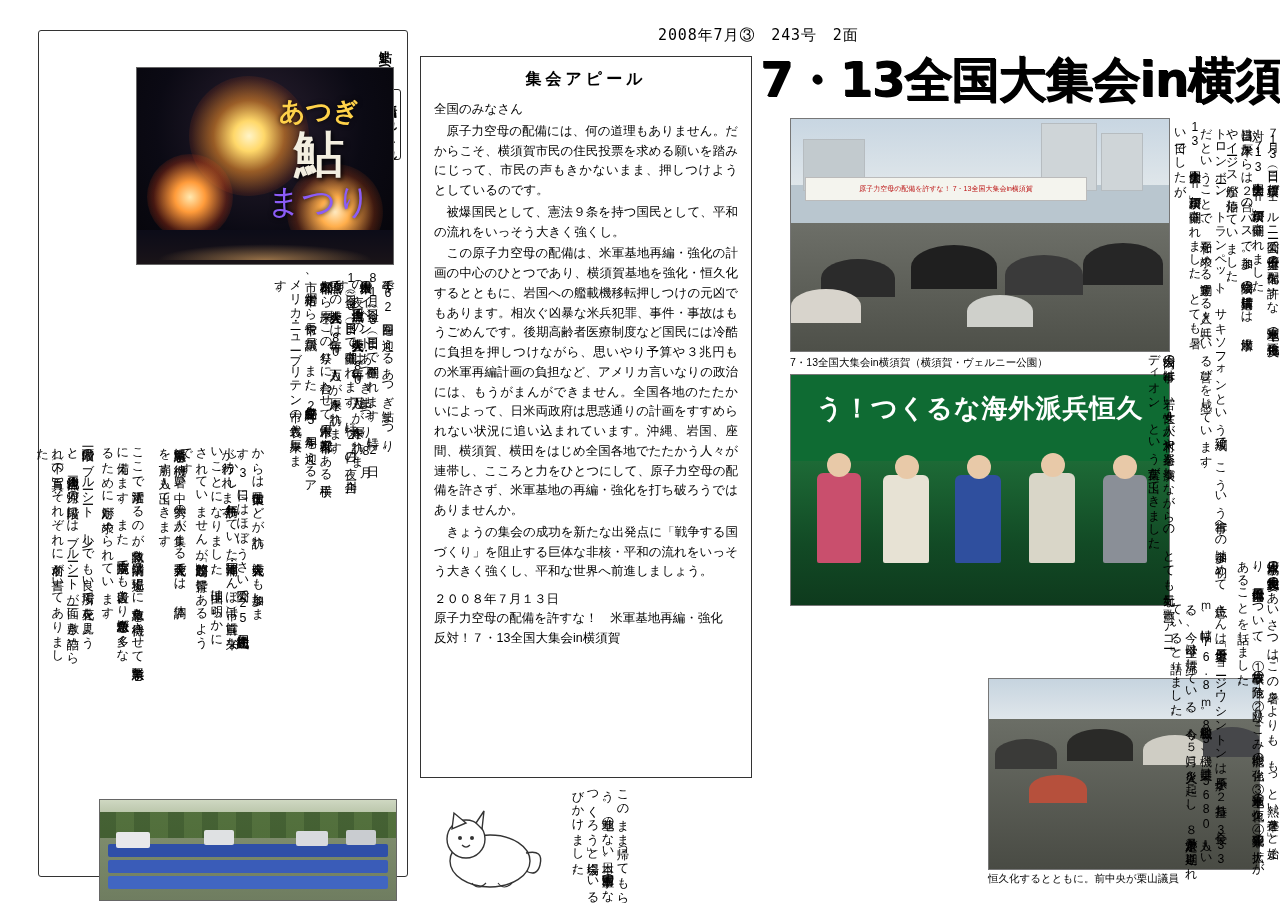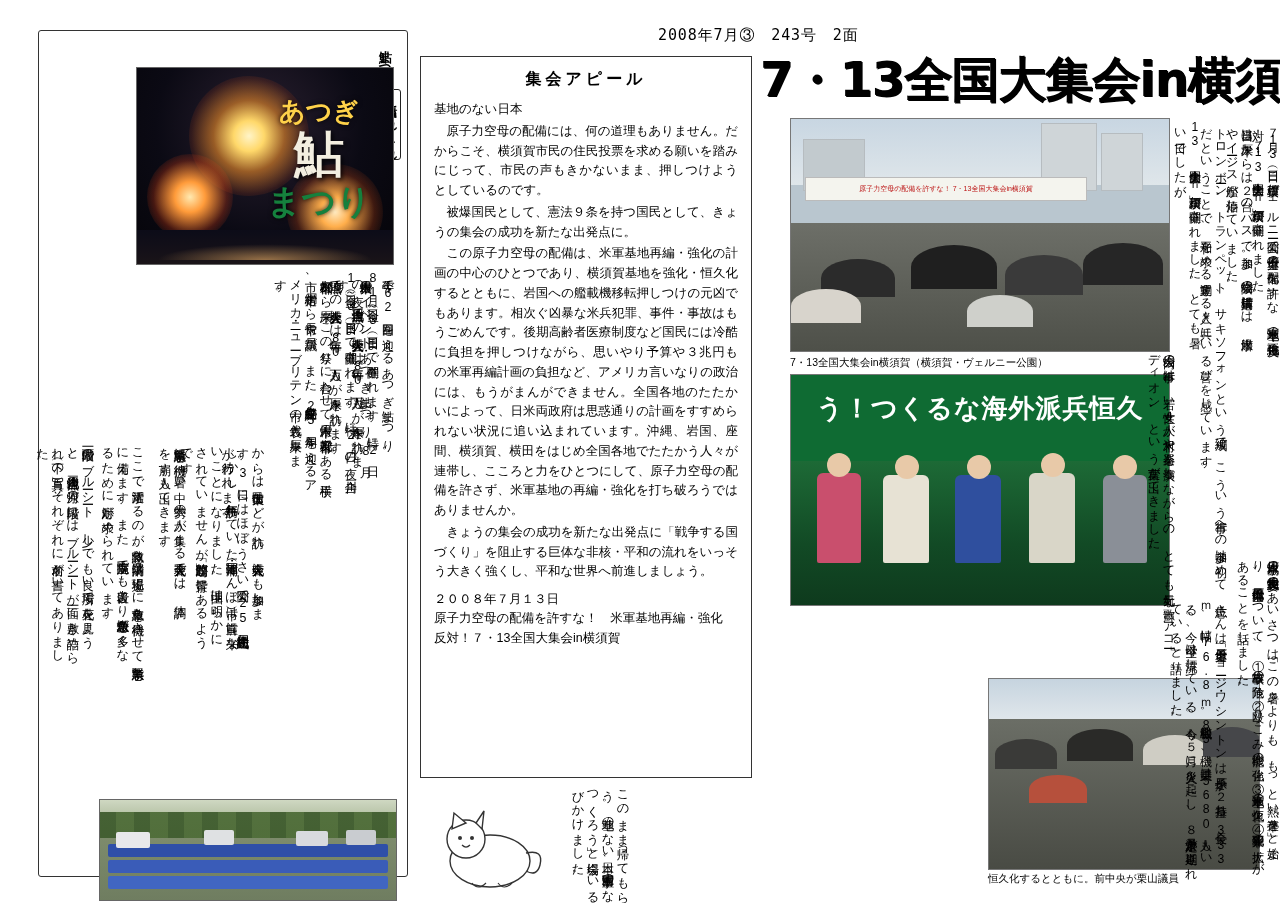--- a/index.html
+++ b/index.html
@@ -17,21 +17,21 @@
   .fw-sky{position:absolute;inset:0;background:radial-gradient(ellipse at 48% 30%,#2a2030 0%,#0b0a14 55%,#050408 100%);}
   .fw-burst{position:absolute;border-radius:50%;}
   .fw1{left:52px;top:8px;width:120px;height:120px;background:radial-gradient(circle,#fff4c8 0%,#ffd86a 18%,rgba(255,150,40,.55) 42%,rgba(255,90,20,.12) 68%,rgba(0,0,0,0) 78%);}
   .fw2{left:10px;top:86px;width:86px;height:86px;background:radial-gradient(circle,#ffe9b0 0%,#ff9b3a 25%,rgba(255,70,20,.25) 60%,rgba(0,0,0,0) 78%);}
   .fw3{left:150px;top:96px;width:96px;height:96px;background:radial-gradient(circle,#ffeac0 0%,#ffae4b 22%,rgba(255,90,20,.22) 58%,rgba(0,0,0,0) 78%);}
   .fw-ground{position:absolute;left:0;right:0;bottom:0;height:34px;background:linear-gradient(180deg,#0c0c18 0%,#141018 60%,#1a1418 100%);}
   .fw-glow{position:absolute;bottom:4px;left:20px;right:20px;height:16px;background:radial-gradient(ellipse at 50% 100%,rgba(255,190,110,.55),rgba(255,120,40,0) 70%);}
   .fw-logo{position:absolute;right:14px;top:26px;width:120px;text-align:center;}
   .fw-logo .l1{font-family:"DejaVu Serif",serif;font-size:26px;color:#ffd24a;font-weight:bold;text-shadow:0 0 5px rgba(0,0,0,.9);}
   .fw-logo .l2{font-family:"DejaVu Serif",serif;font-size:50px;color:#f3eee0;font-weight:bold;line-height:1;text-shadow:2px 2px 5px rgba(0,0,0,.9);}
-  .fw-logo .l3{font-family:"DejaVu Serif",serif;font-size:34px;color:#15803d;font-weight:bold;text-shadow:0 0 5px rgba(0,0,0,.9);}
+  .fw-logo .l3{font-family:"DejaVu Serif",serif;font-size:34px;color:#8b5cf6;font-weight:normal;text-shadow:0 0 5px rgba(0,0,0,.9);}
 
   .lp-body{position:absolute;left:12px;top:240px;width:344px;height:500px;}
   .lp-col{position:absolute;top:0;font-size:12.4px;}
 
   .parking{position:absolute;left:60px;top:768px;width:296px;height:100px;border:1px solid #666;overflow:hidden;background:#8fa27c;}
   .pk-sky{position:absolute;left:0;right:0;top:0;height:30px;background:linear-gradient(180deg,#cfd8c2,#9fae8c);}
   .pk-trees{position:absolute;left:0;right:0;top:12px;height:30px;background:repeating-linear-gradient(90deg,#3f5c2e 0 16px,#4e6c38 16px 34px);opacity:.95;}
   .pk-ground{position:absolute;left:0;right:0;bottom:0;height:62px;background:linear-gradient(180deg,#7d8b6c,#6f7d60);}
   .pk-row{position:absolute;height:13px;border-radius:2px;}
   .pk-car{position:absolute;border-radius:2px;}
@@ -120,23 +120,23 @@
       <div class="pk-car" style="left:104px;top:30px;width:30px;height:15px;background:#dfe1e3;"></div>
       <div class="pk-car" style="left:196px;top:31px;width:32px;height:15px;background:#d8dade;"></div>
       <div class="pk-car" style="left:246px;top:30px;width:30px;height:15px;background:#c9ccd0;"></div>
     </div>
   </div>
 
   <div class="mid">
     <div class="mid-box">
       <div class="mid-title">集会アピール</div>
       <div class="mid-text">
-        <p>基地のない日本</p>
+        <p>全国のみなさん</p>
         <p class="ind">原子力空母の配備には、何の道理もありません。だからこそ、横須賀市民の住民投票を求める願いを踏みにじって、市民の声もきかないまま、押しつけようとしているのです。</p>
-        <p class="ind">被爆国民として、憲法９条を持つ国民として、きょうの集会の成功を新たな出発点に。</p>
+        <p class="ind">被爆国民として、憲法９条を持つ国民として、平和の流れをいっそう大きく強くし。</p>
         <p class="ind">この原子力空母の配備は、米軍基地再編・強化の計画の中心のひとつであり、横須賀基地を強化・恒久化するとともに、岩国への艦載機移転押しつけの元凶でもあります。相次ぐ凶暴な米兵犯罪、事件・事故はもうごめんです。後期高齢者医療制度など国民には冷酷に負担を押しつけながら、思いやり予算や３兆円もの米軍再編計画の負担など、アメリカ言いなりの政治には、もうがまんができません。全国各地のたたかいによって、日米両政府は思惑通りの計画をすすめられない状況に追い込まれています。沖縄、岩国、座間、横須賀、横田をはじめ全国各地でたたかう人々が連帯し、こころと力をひとつにして、原子力空母の配備を許さず、米軍基地の再編・強化を打ち破ろうではありませんか。</p>
         <p class="ind">きょうの集会の成功を新たな出発点に「戦争する国づくり」を阻止する巨体な非核・平和の流れをいっそう大きく強くし、平和な世界へ前進しましょう。</p>
       </div>
       <div class="mid-foot">
         <div>２００８年７月１３日</div>
         <div>原子力空母の配備を許すな！　米軍基地再編・強化</div>
         <div>反対！７・13全国大集会in横須賀</div>
       </div>
     </div>
 

